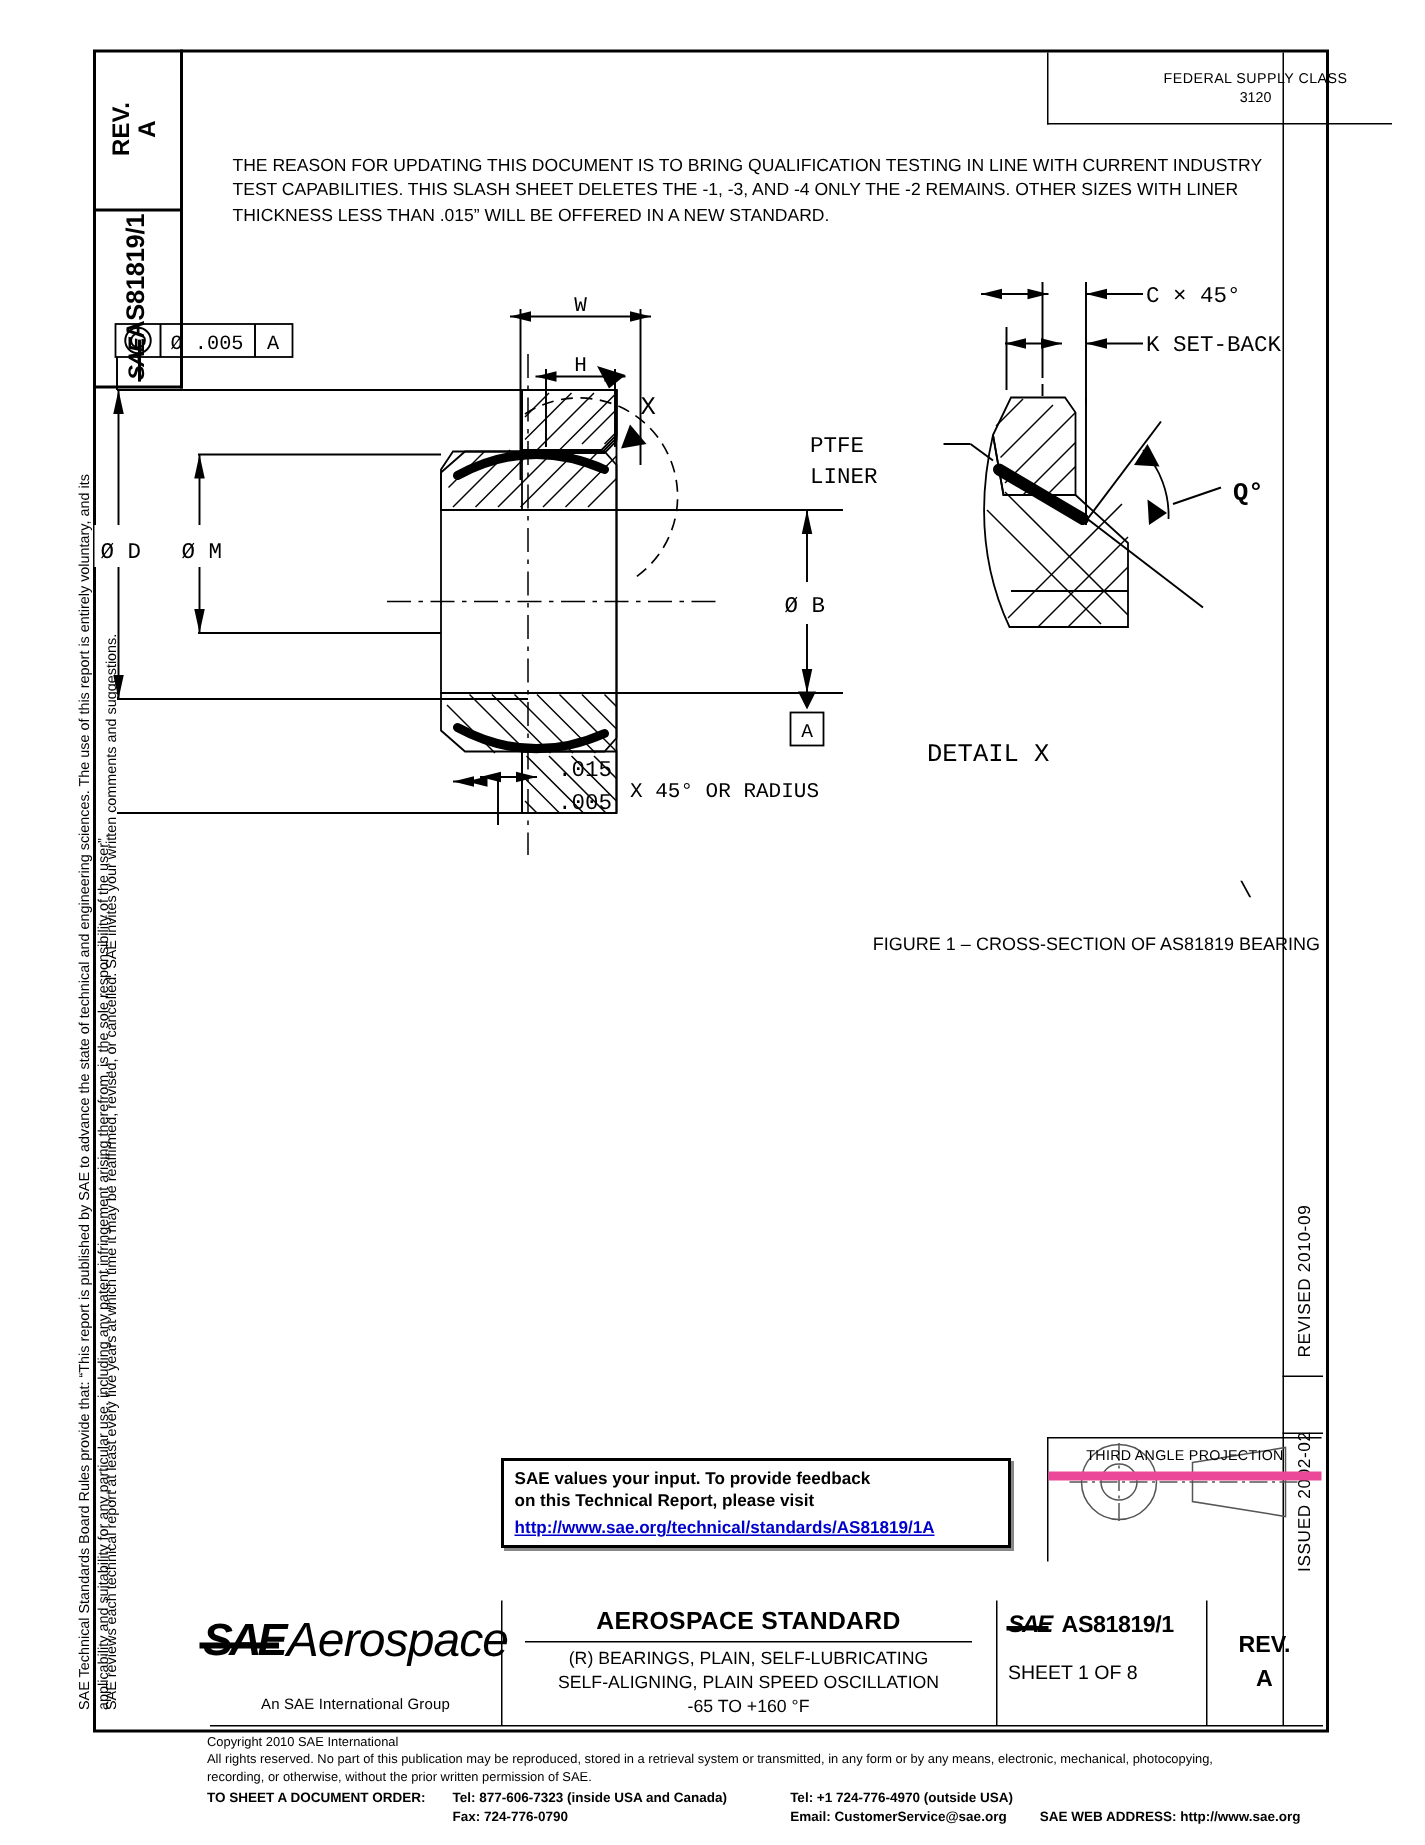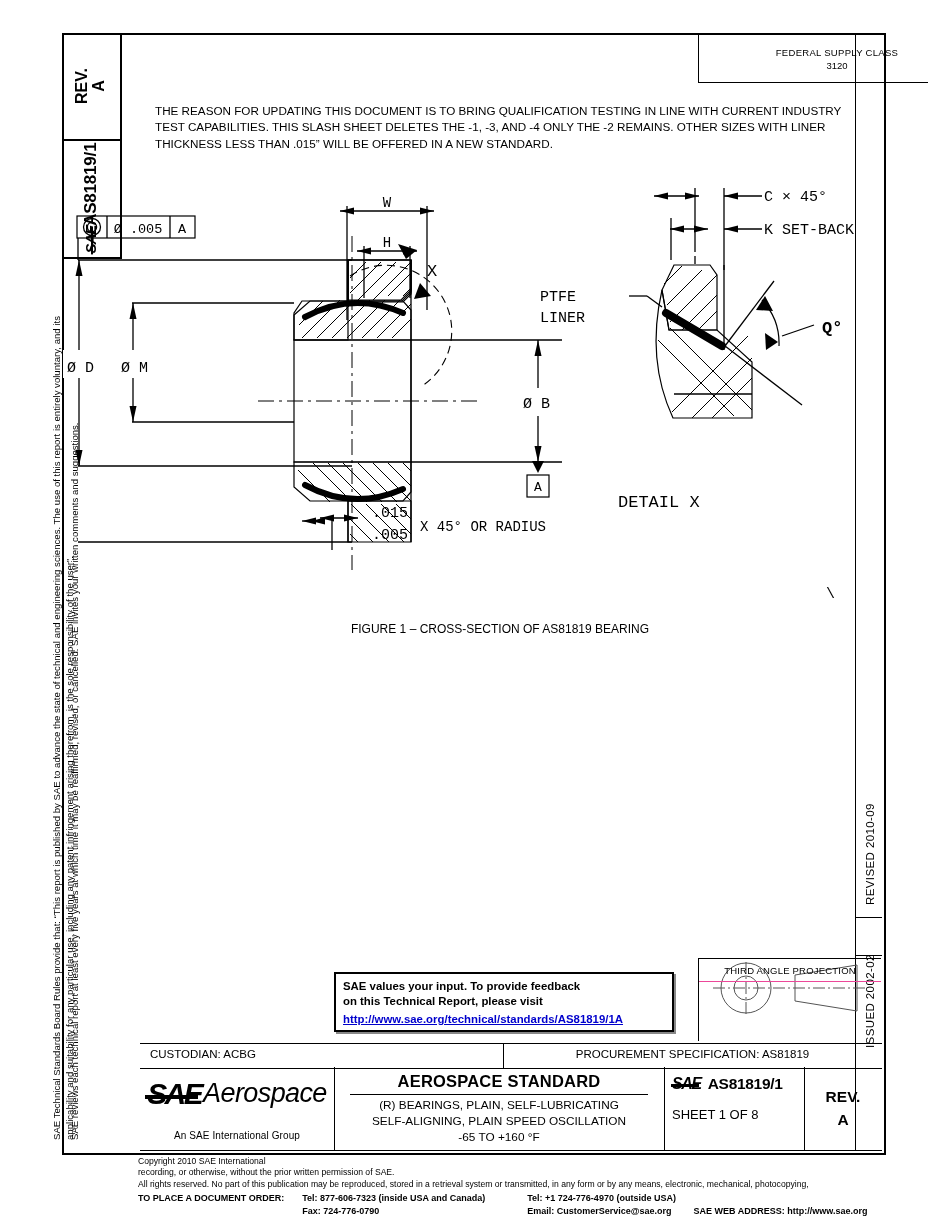--- a/index.html
+++ b/index.html
@@ -51,36 +51,36 @@
   .vdate{position:absolute;font-size:11.5px;letter-spacing:.4px;
     transform-origin:0 0;transform:rotate(-90deg);white-space:nowrap;}
   .vdate-rev{left:864px;top:905px;}
   .vdate-iss{left:864px;top:1048px;}
   .right-col-line{position:absolute;left:855px;top:35px;width:0;height:1115px;border-left:1px solid #000;}
   .right-col-tick1{position:absolute;left:855px;top:917px;width:27px;height:0;border-top:1px solid #000;}
   .right-col-tick2{position:absolute;left:855px;top:955px;width:27px;height:0;border-top:1px solid #000;}
 
   
   .dwg{position:absolute;left:62px;top:150px;width:820px;height:520px;}
-  .fig-caption{position:absolute;left:120px;top:622px;width:760px;text-align:center;font-size:12px;}
+  .fig-caption{position:absolute;left:120px;top:622px;width:760px;text-align:right;font-size:12px;}
 
   .stray{position:absolute;left:826px;top:586px;font-size:15px;font-family:"Liberation Mono",monospace;}
 
   
   .feedback{position:absolute;left:334px;top:972px;width:340px;height:60px;
     border:2px solid #000;box-shadow:2px 2px 0 #888;background:#fff;
     padding:5px 7px 0 7px;box-sizing:border-box;}
   .feedback div{font-size:11.4px;font-weight:bold;line-height:15px;}
   .feedback a{color:#0000cc;text-decoration:underline;font-size:11.4px;font-weight:bold;}
 
   
   .tap{position:absolute;left:698px;top:958px;width:182px;height:82px;
     border-left:1px solid #000;border-top:1px solid #000;}
   .tap-title{position:absolute;left:0;top:0;width:182px;height:22px;
-    border-bottom:1px solid #ec4899;display:flex;align-items:center;justify-content:center;
+    border-bottom:6px solid #ec4899;display:flex;align-items:center;justify-content:center;
     font-size:9.5px;letter-spacing:.2px;}
 
   
   .cust-row{position:absolute;left:140px;top:1043px;width:742px;height:24px;
     border-top:1.6px solid #000;border-bottom:1.6px solid #000;}
   .cust-row .sep{position:absolute;left:363px;top:0;height:24px;border-left:1.6px solid #000;}
   .cust-txt{position:absolute;left:10px;top:4px;font-size:11.5px;}
   .proc-txt{position:absolute;left:363px;top:4px;width:379px;text-align:center;font-size:11.5px;}
 
   
@@ -105,21 +105,21 @@
   .tb-num-txt{font-size:15.5px;font-weight:bold;letter-spacing:-.3px;}
   .tb-sheet{position:absolute;left:8px;top:40px;font-size:13px;}
   .tb-rev-l1{font-size:15.5px;font-weight:bold;}
   .tb-rev-l2{font-size:15.5px;font-weight:bold;margin-top:5px;}
 
   
   .aero-row{display:flex;align-items:center;justify-content:center;}
   .aero-sae{position:relative;display:inline-block;font-weight:bold;font-style:italic;
     font-size:30px;letter-spacing:-2.6px;}
   .aero-sae::after{content:"";position:absolute;left:-2px;right:3px;top:53%;height:4.5px;background:#000;}
-  .aero-word{font-style:italic;font-size:27px;letter-spacing:-.6px;margin-left:2px;}
+  .aero-word{font-style:italic;font-size:32px;letter-spacing:-.6px;margin-left:2px;}
   .aero-sub{font-size:10px;margin-top:19px;letter-spacing:.1px;}
 
   
   .footer{position:absolute;left:138px;top:1156px;width:760px;font-size:8.6px;line-height:11.4px;}
   .footer .cr{font-size:8.6px;}
   .footer .ord{margin-top:3px;font-size:9px;}
   .footer table{border-collapse:collapse;font-size:9px;}
   .footer td{padding:0 0 1px 0;vertical-align:top;}
   .b{font-weight:bold;}
 
@@ -380,25 +380,20 @@
       <g fill="none" stroke="#555" stroke-width="1">
         <circle cx="47" cy="29" r="25"></circle>
         <circle cx="47" cy="29" r="12"></circle>
         <line x1="14" y1="29" x2="168" y2="29" stroke-dasharray="12,3,2,3"></line>
         <line x1="47" y1="3" x2="47" y2="55" stroke-dasharray="12,3,2,3"></line>
         <path d="M96,16 L158,6 L158,52 L96,42 Z"></path>
       </g>
     </svg>
   </div>
 
-  <div class="cust-row">
-    <div class="sep"></div>
-    <div class="cust-txt">CUSTODIAN: ACBG</div>
-    <div class="proc-txt">PROCUREMENT SPECIFICATION: AS81819</div>
-  </div>
 
   <div class="tblock">
 
     <div class="tb-logo">
       <div class="aero-row">
         <span class="aero-sae">SAE</span>
         <span class="aero-word">Aerospace</span>
       </div>
       <div class="aero-sub">An SAE International Group</div>
     </div>
@@ -422,26 +417,26 @@
     </div>
 
     <div class="tb-rev">
       <div class="tb-rev-l1">REV.</div>
       <div class="tb-rev-l2">A</div>
     </div>
   </div>
 
   <div class="footer">
     <div class="cr">Copyright 2010 SAE International</div>
+    <div>All rights reserved. No part of this publication may be reproduced, stored in a retrieval system or transmitted, in any form or by any means, electronic, mechanical, photocopying,</div>
     <div>recording, or otherwise, without the prior written permission of SAE.</div>
-    <div>All rights reserved. No part of this publication may be reproduced, stored in a retrieval system or transmitted, in any form or by any means, electronic, mechanical, photocopying,</div>
     <table class="ord">
       <tbody>
           <tr>
-        <td class="b" style="padding-right:18px">TO PLACE A DOCUMENT ORDER:</td>
+        <td class="b" style="padding-right:18px">TO SHEET A DOCUMENT ORDER:</td>
         <td class="b" style="padding-right:42px">Tel: 877-606-7323 (inside USA and Canada)</td>
         <td class="b">Tel: +1 724-776-4970 (outside USA)</td>
         <td></td>
       </tr>
       <tr>
         <td></td>
         <td class="b">Fax: 724-776-0790</td>
         <td class="b" style="padding-right:22px">Email: CustomerService@sae.org</td>
         <td class="b">SAE WEB ADDRESS: http://www.sae.org</td>
       </tr>

